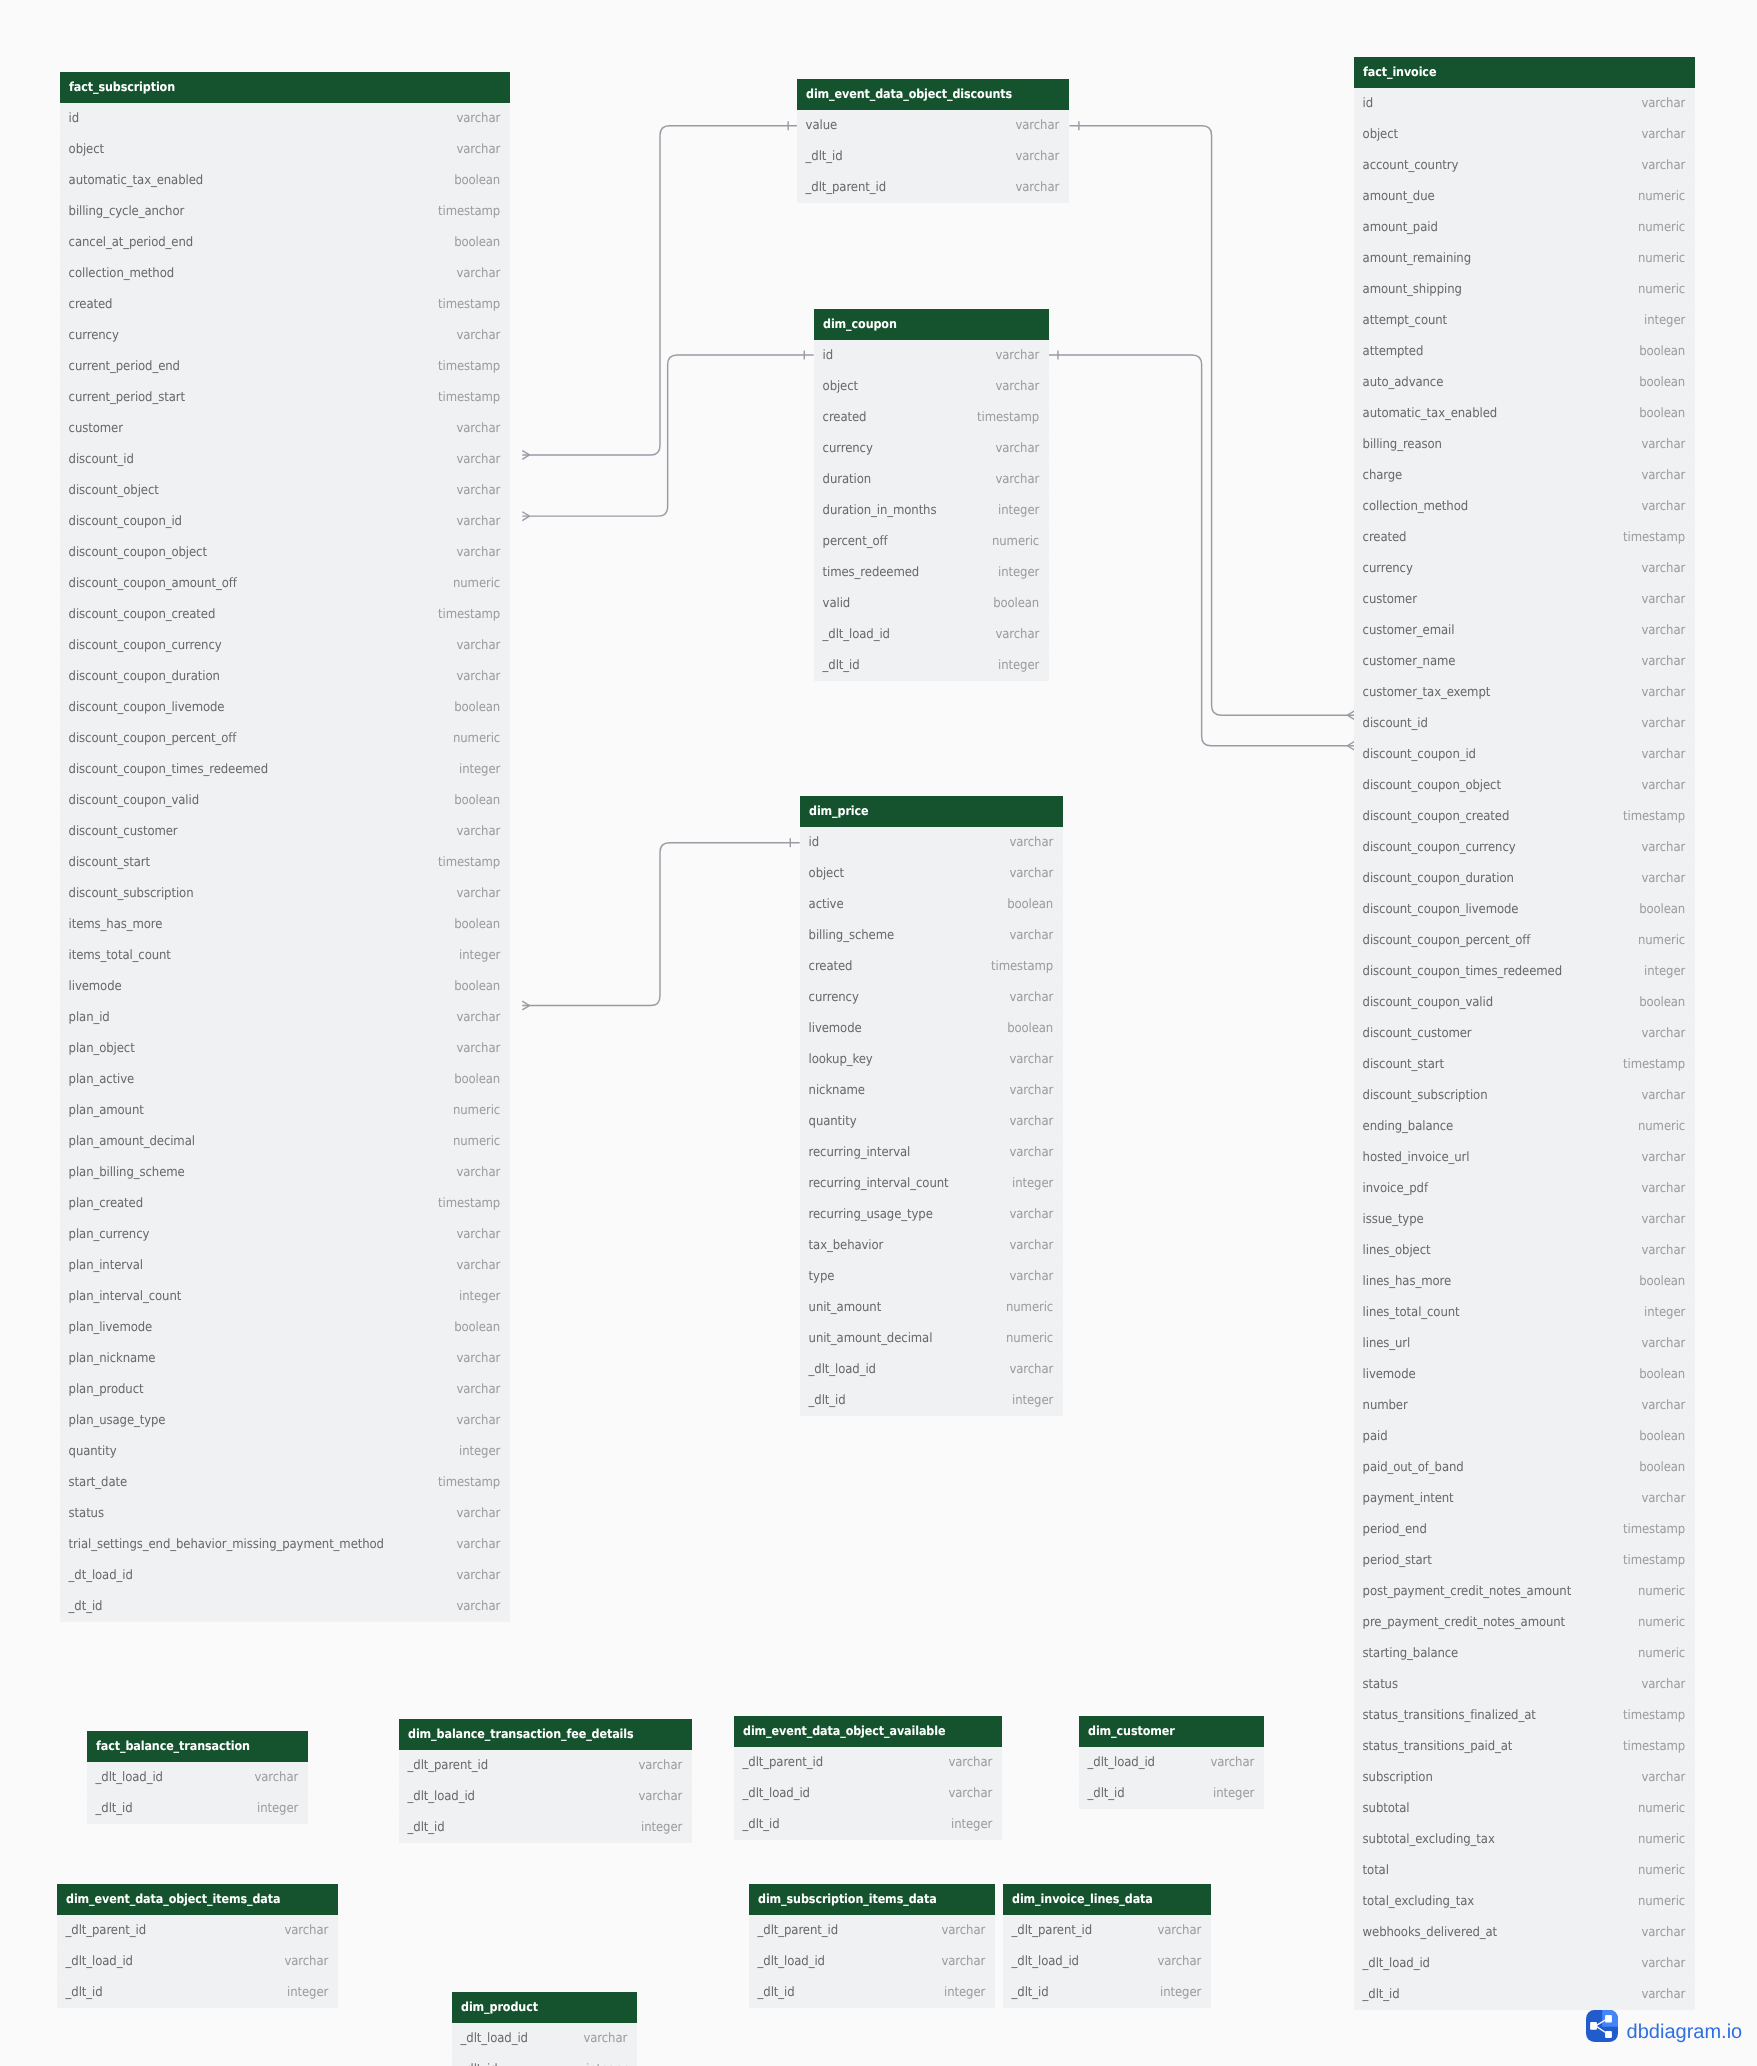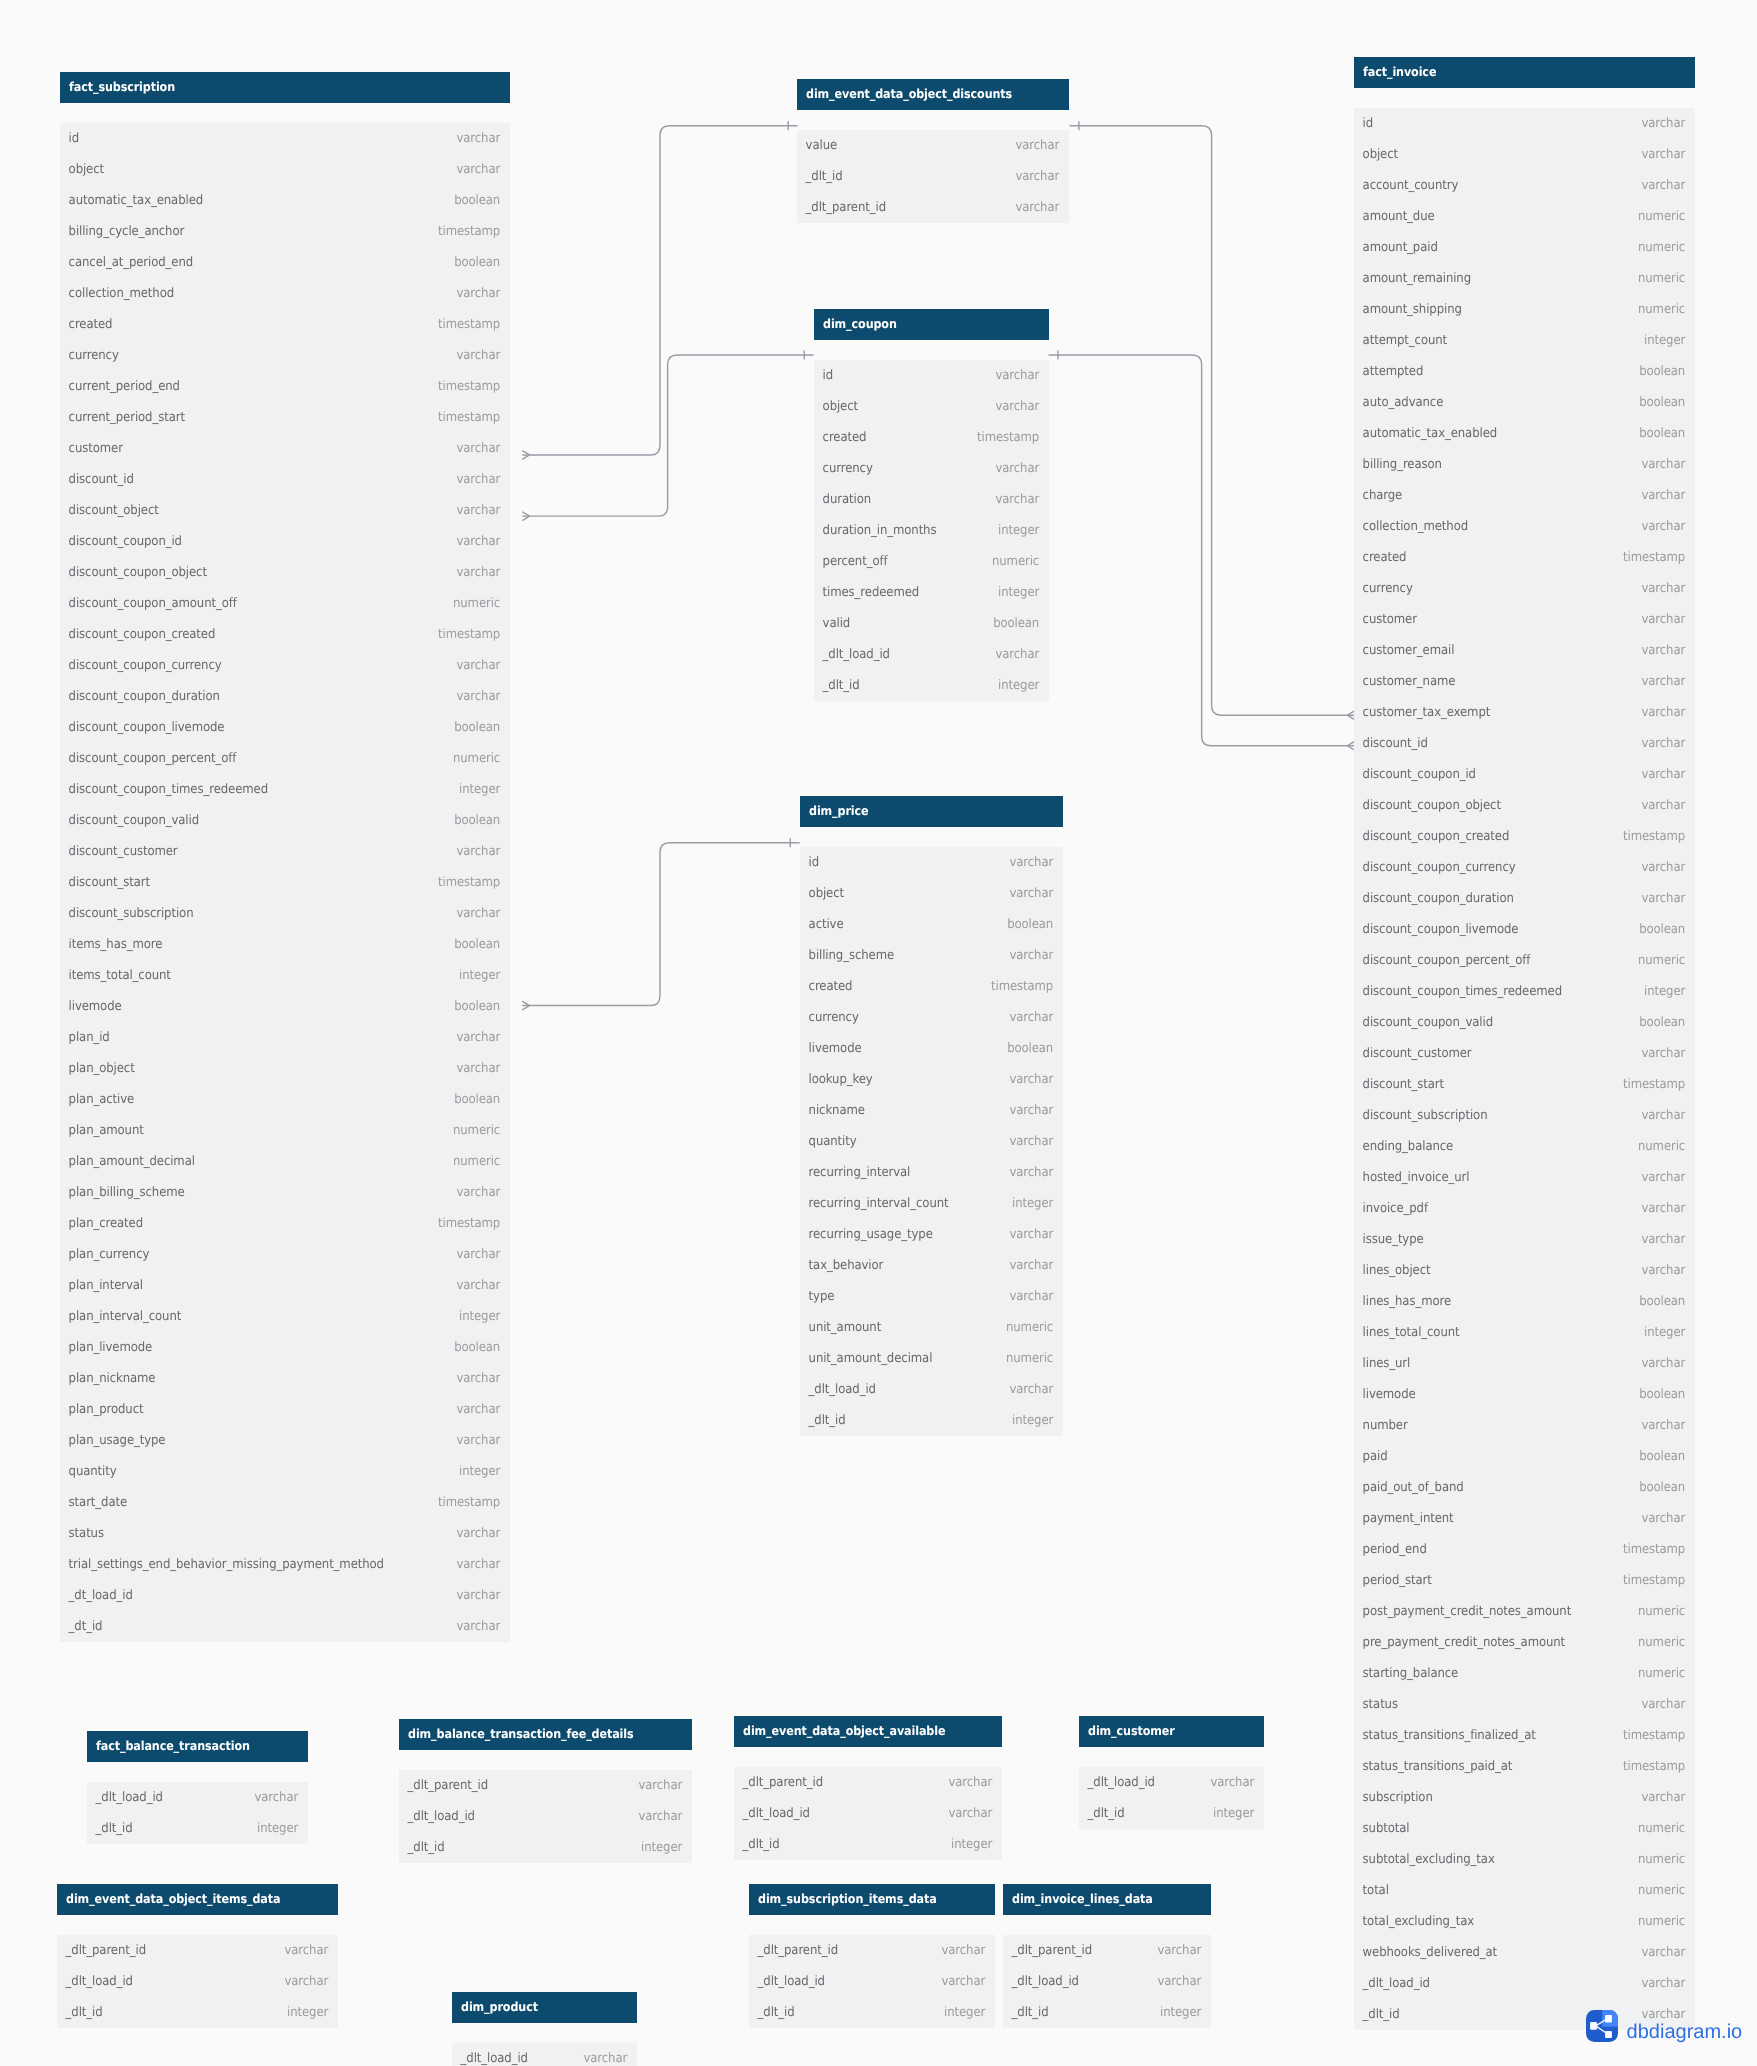--- a/index.html
+++ b/index.html
@@ -9,25 +9,25 @@
     background:#fafafa;
     font-family:"DejaVu Sans Condensed","DejaVu Sans",sans-serif;
     -webkit-font-smoothing:antialiased;
     text-rendering:geometricPrecision;
   }
   #canvas{position:absolute;left:0;top:0;width:1758px;height:2067px;}
   #rel-layer{position:absolute;left:0;top:0;width:1758px;height:2067px;pointer-events:none;}
   .rel{fill:none;stroke:#9b9ba5;stroke-width:1.5;}
   .table{position:absolute;box-sizing:border-box;will-change:transform;transform:translateZ(0);}
   .tbl-head{
-    background:#0c4a6e;color:#fff;font-weight:bold;font-size:12.4px;letter-spacing:-0.1px;
+    background:#14532d;color:#fff;font-weight:bold;font-size:12.4px;letter-spacing:-0.1px;
     height:31px;line-height:29px;padding:0 0 0 9px;
     white-space:nowrap;overflow:hidden;
   }
-  .tbl-body{background:#f0f1f2;margin-top:20px;}
+  .tbl-body{background:#f0f1f2;}
   .row{
     height:31px;line-height:31px;position:relative;
     padding:0 9.8px 0 8.6px;font-size:13px;letter-spacing:-0.1px;
     white-space:nowrap;box-sizing:border-box;
     border-bottom:1px solid #f2f2f2;
   }
   .row:last-child{border-bottom:none;height:31px;}
   .fname{color:#69696d;}
   .ftype{color:#9c9ca0;position:absolute;right:9.8px;top:0;}
   #logo{position:absolute;display:flex;align-items:flex-end;transform:translateZ(0);}

